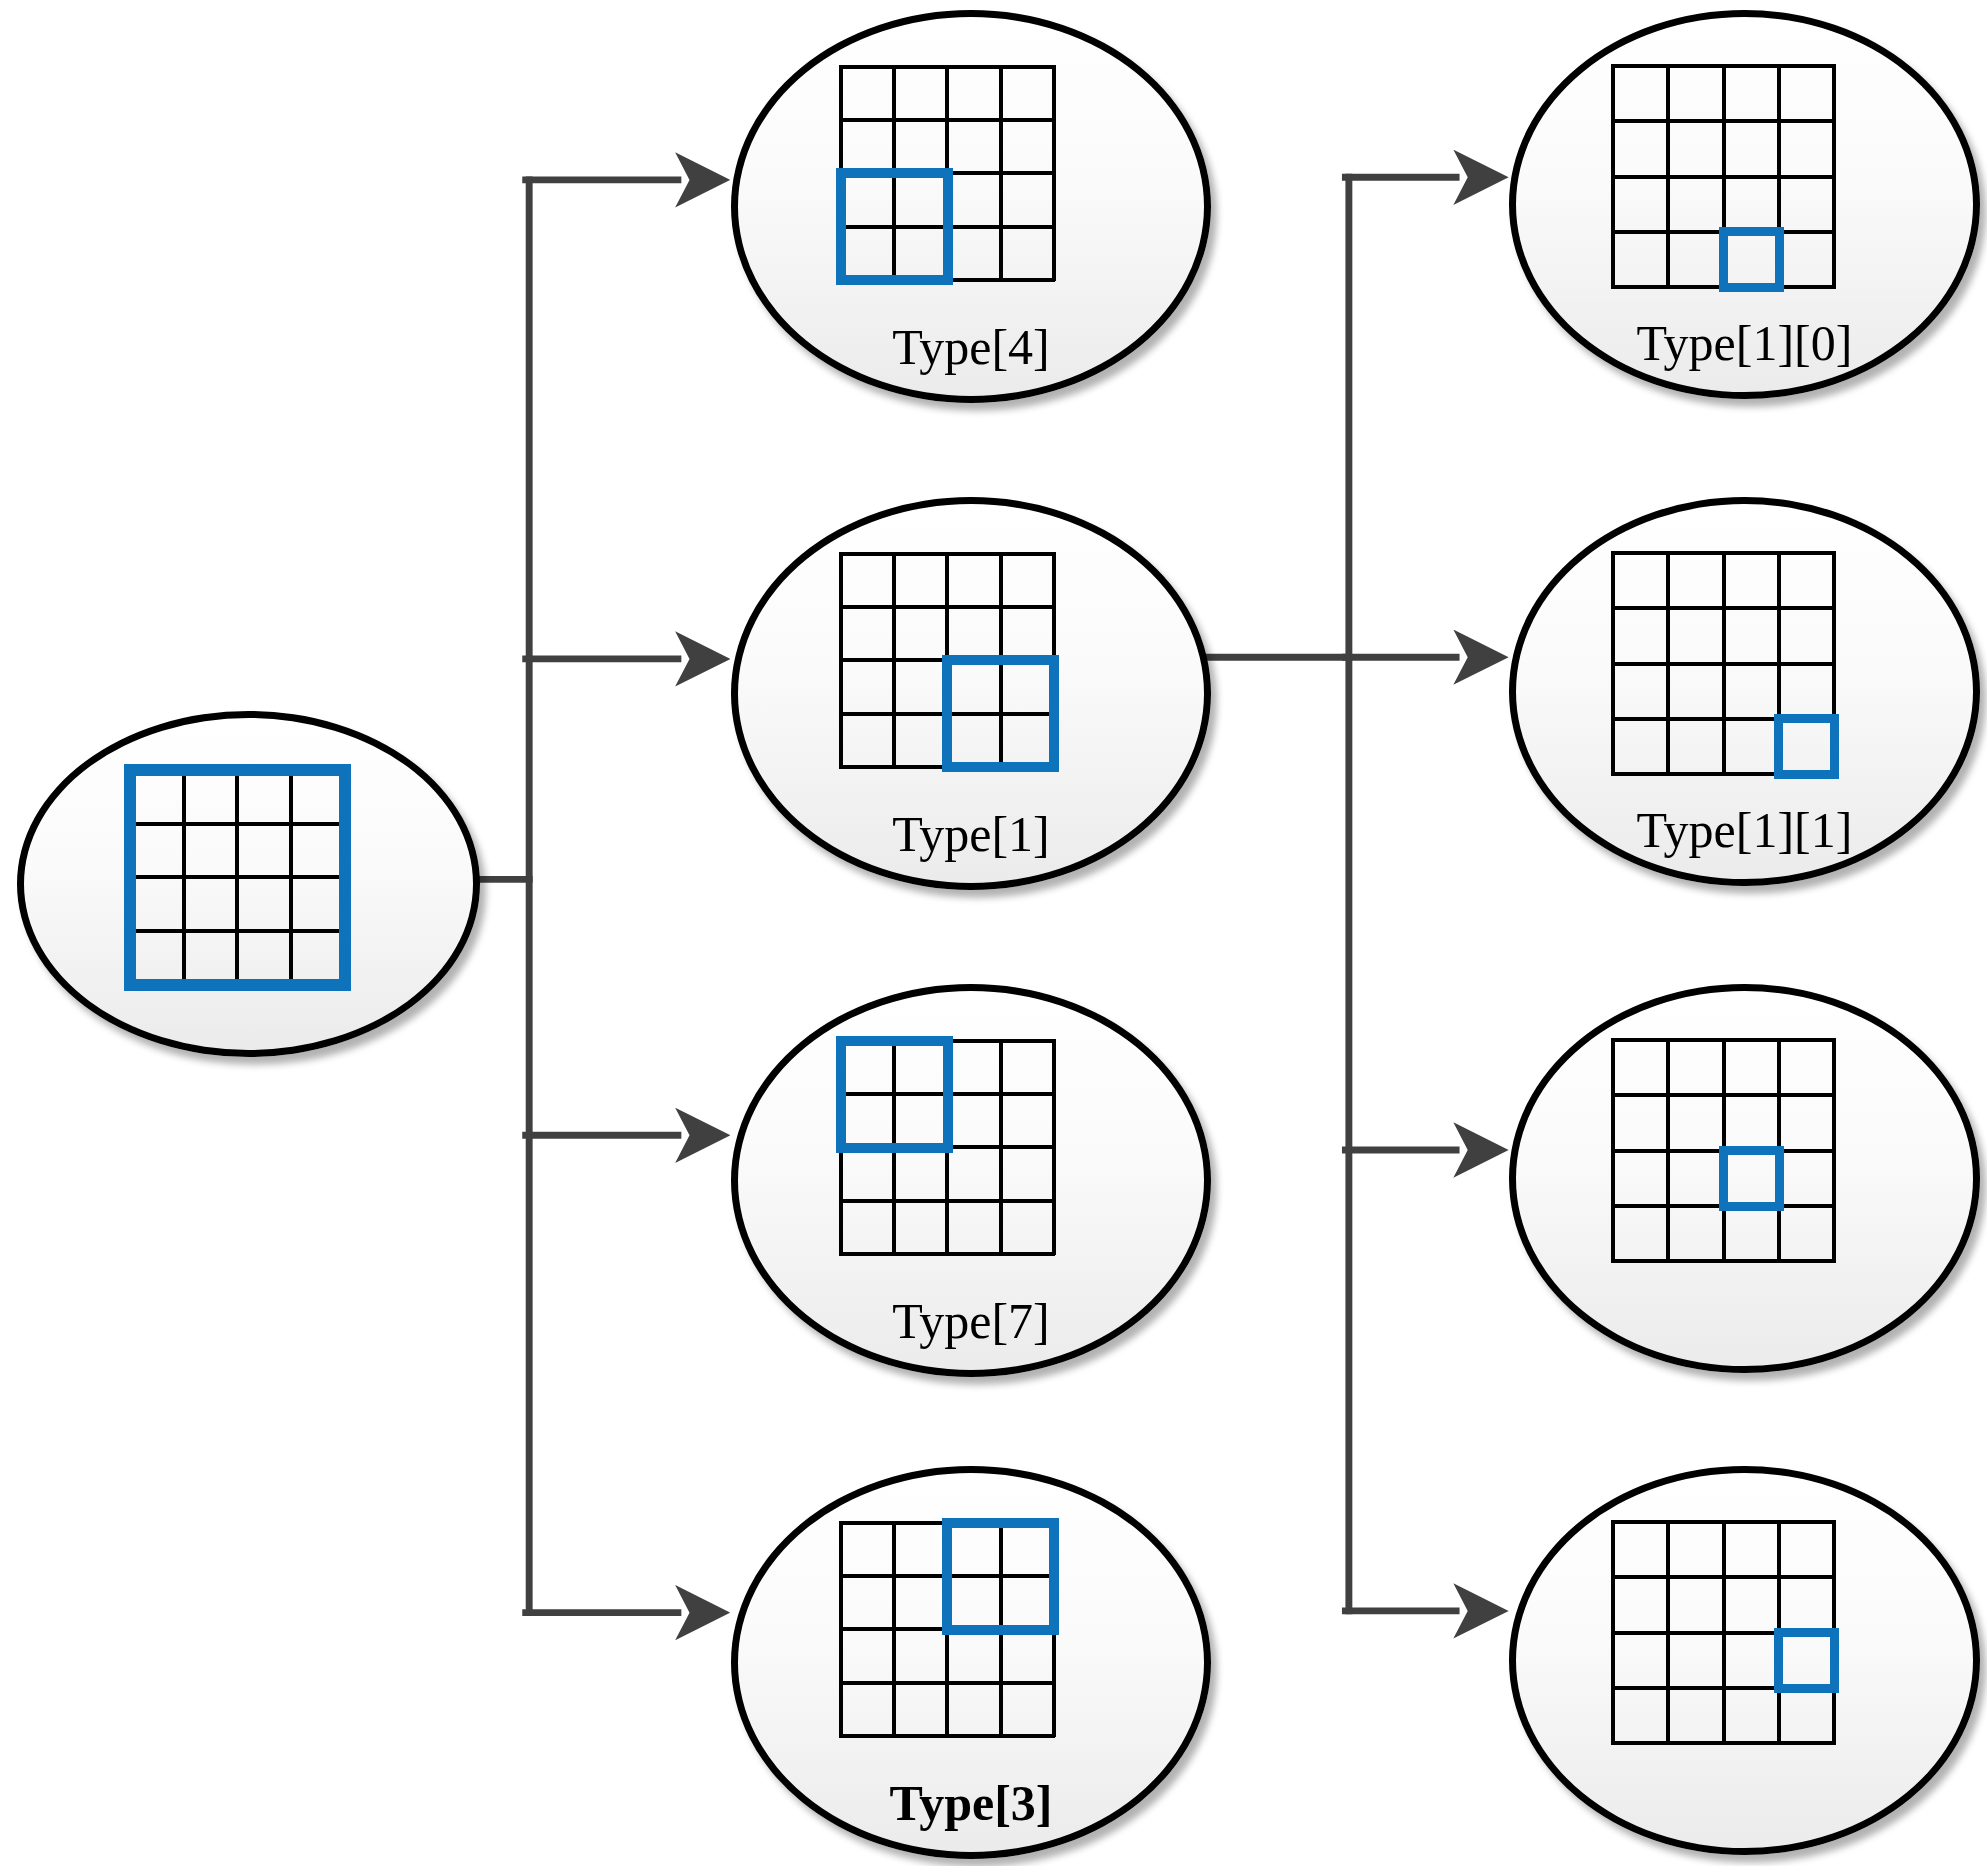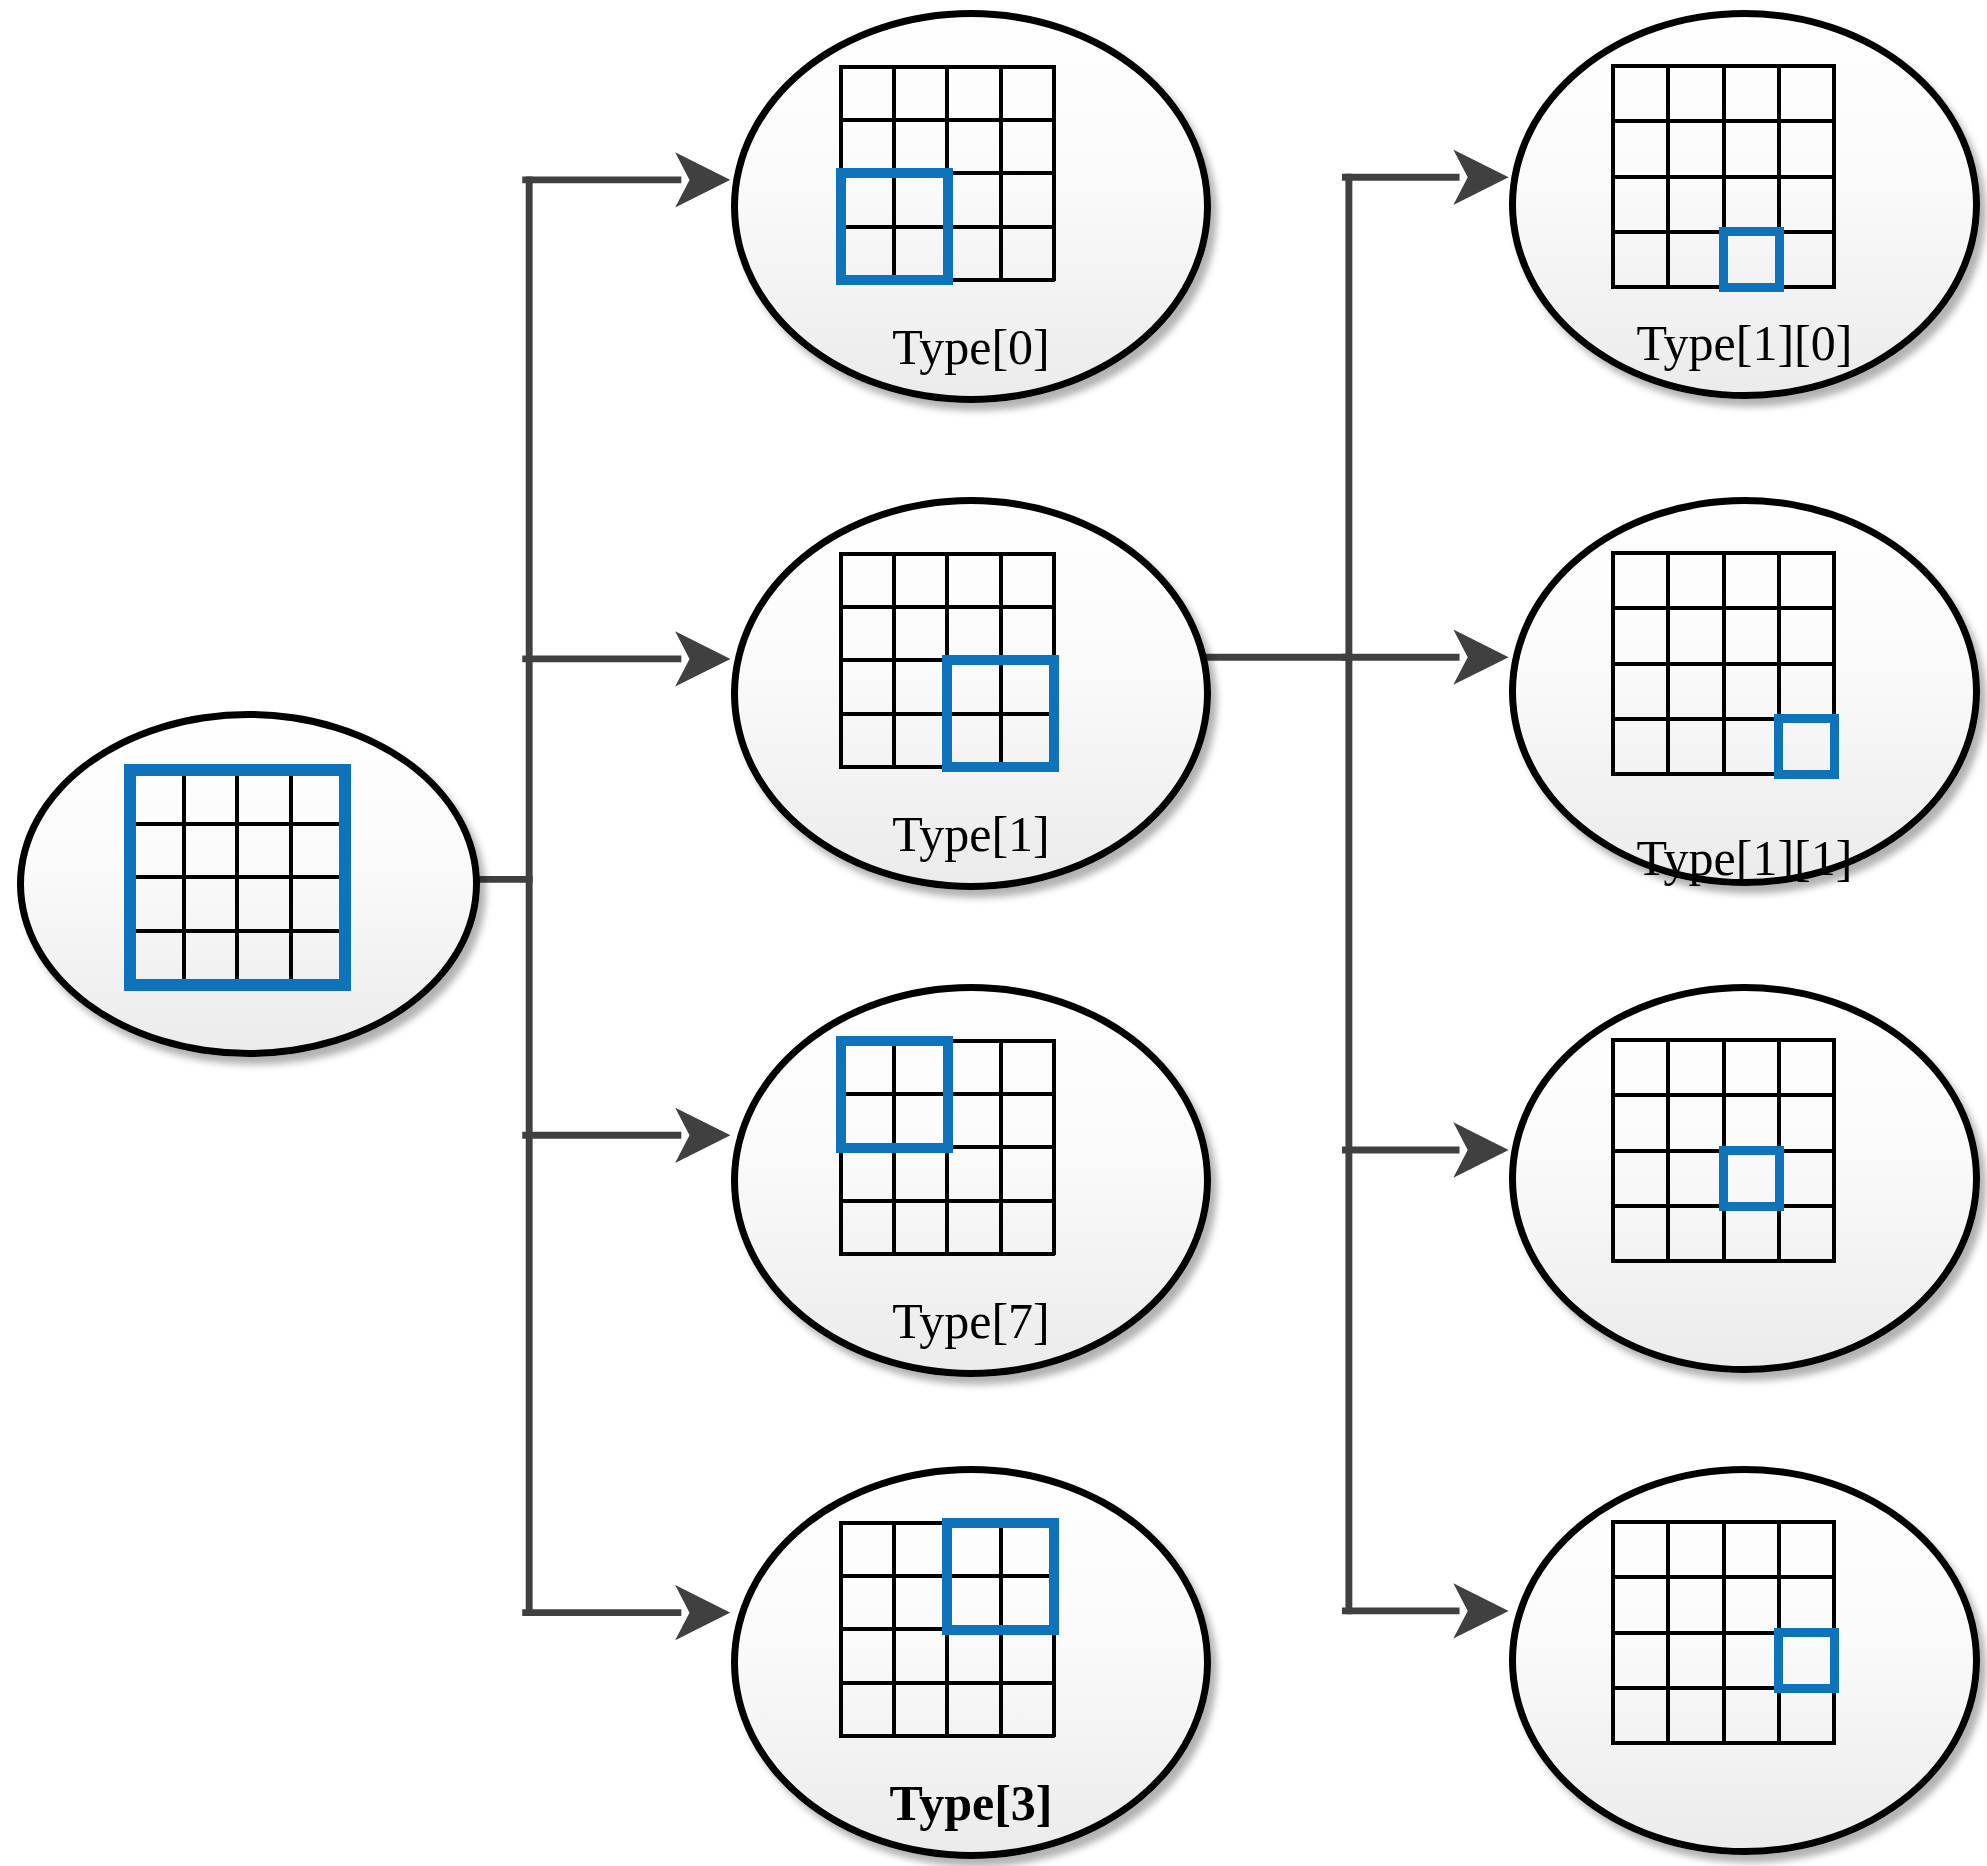--- a/index.html
+++ b/index.html
@@ -99,21 +99,21 @@
           <div class="gridline" style="left: 53px; top: 0px; width: 3.5px; height: 216px;"></div>
           <div class="gridline" style="top: 53px; left: 0px; height: 3.5px; width: 216px;"></div>
           <div class="gridline" style="left: 106px; top: 0px; width: 3.5px; height: 216px;"></div>
           <div class="gridline" style="top: 106px; left: 0px; height: 3.5px; width: 216px;"></div>
           <div class="gridline" style="left: 160px; top: 0px; width: 3.5px; height: 216px;"></div>
           <div class="gridline" style="top: 160px; left: 0px; height: 3.5px; width: 216px;"></div>
           <div class="gridline" style="left: 213px; top: 0px; width: 3.5px; height: 216px;"></div>
           <div class="gridline" style="top: 213px; left: 0px; height: 3.5px; width: 216px;"></div>
           <div class="highlight" style="border-width: 10.4px; border-color: rgb(15, 115, 188); left: -3.5px; top: 103px; width: 117px; height: 117px;"></div>
         </div>
-        <div class="label" style="top: 301px;">Type[0]</div>
+        <div class="label" style="top: 301px;">Type[4]</div>
       </div>
       <div class="node" style="left: 731px; top: 497px; width: 480px; height: 393px; font-family: Liberation Serif, serif;">
         <div class="grid" style="left: 101px; top: 48px; width: 216px; height: 216px;">
           <div class="gridline" style="left: 0px; top: 0px; width: 3.5px; height: 216px;"></div>
           <div class="gridline" style="top: 0px; left: 0px; height: 3.5px; width: 216px;"></div>
           <div class="gridline" style="left: 53px; top: 0px; width: 3.5px; height: 216px;"></div>
           <div class="gridline" style="top: 53px; left: 0px; height: 3.5px; width: 216px;"></div>
           <div class="gridline" style="left: 106px; top: 0px; width: 3.5px; height: 216px;"></div>
           <div class="gridline" style="top: 106px; left: 0px; height: 3.5px; width: 216px;"></div>
           <div class="gridline" style="left: 160px; top: 0px; width: 3.5px; height: 216px;"></div>
@@ -179,21 +179,21 @@
           <div class="gridline" style="left: 55px; top: 0px; width: 3.5px; height: 225px;"></div>
           <div class="gridline" style="top: 55px; left: 0px; height: 3.5px; width: 225px;"></div>
           <div class="gridline" style="left: 111px; top: 0px; width: 3.5px; height: 225px;"></div>
           <div class="gridline" style="top: 111px; left: 0px; height: 3.5px; width: 225px;"></div>
           <div class="gridline" style="left: 166px; top: 0px; width: 3.5px; height: 225px;"></div>
           <div class="gridline" style="top: 166px; left: 0px; height: 3.5px; width: 225px;"></div>
           <div class="gridline" style="left: 221px; top: 0px; width: 3.5px; height: 225px;"></div>
           <div class="gridline" style="top: 221px; left: 0px; height: 3.5px; width: 225px;"></div>
           <div class="highlight" style="border-width: 9.5px; border-color: rgb(15, 115, 188); left: 163px; top: 163px; width: 65px; height: 65px;"></div>
         </div>
-        <div class="label" style="top: 297px; margin-top: 28px;">Type[1][1]</div>
+        <div class="label" style="top: 297px;">Type[1][1]</div>
       </div>
       <div class="node" style="left: 1509px; top: 984px; width: 471px; height: 389px;">
         <div class="grid" style="left: 95px; top: 47px; width: 225px; height: 225px;">
           <div class="gridline" style="left: 0px; top: 0px; width: 3.5px; height: 225px;"></div>
           <div class="gridline" style="top: 0px; left: 0px; height: 3.5px; width: 225px;"></div>
           <div class="gridline" style="left: 55px; top: 0px; width: 3.5px; height: 225px;"></div>
           <div class="gridline" style="top: 55px; left: 0px; height: 3.5px; width: 225px;"></div>
           <div class="gridline" style="left: 111px; top: 0px; width: 3.5px; height: 225px;"></div>
           <div class="gridline" style="top: 111px; left: 0px; height: 3.5px; width: 225px;"></div>
           <div class="gridline" style="left: 166px; top: 0px; width: 3.5px; height: 225px;"></div>

